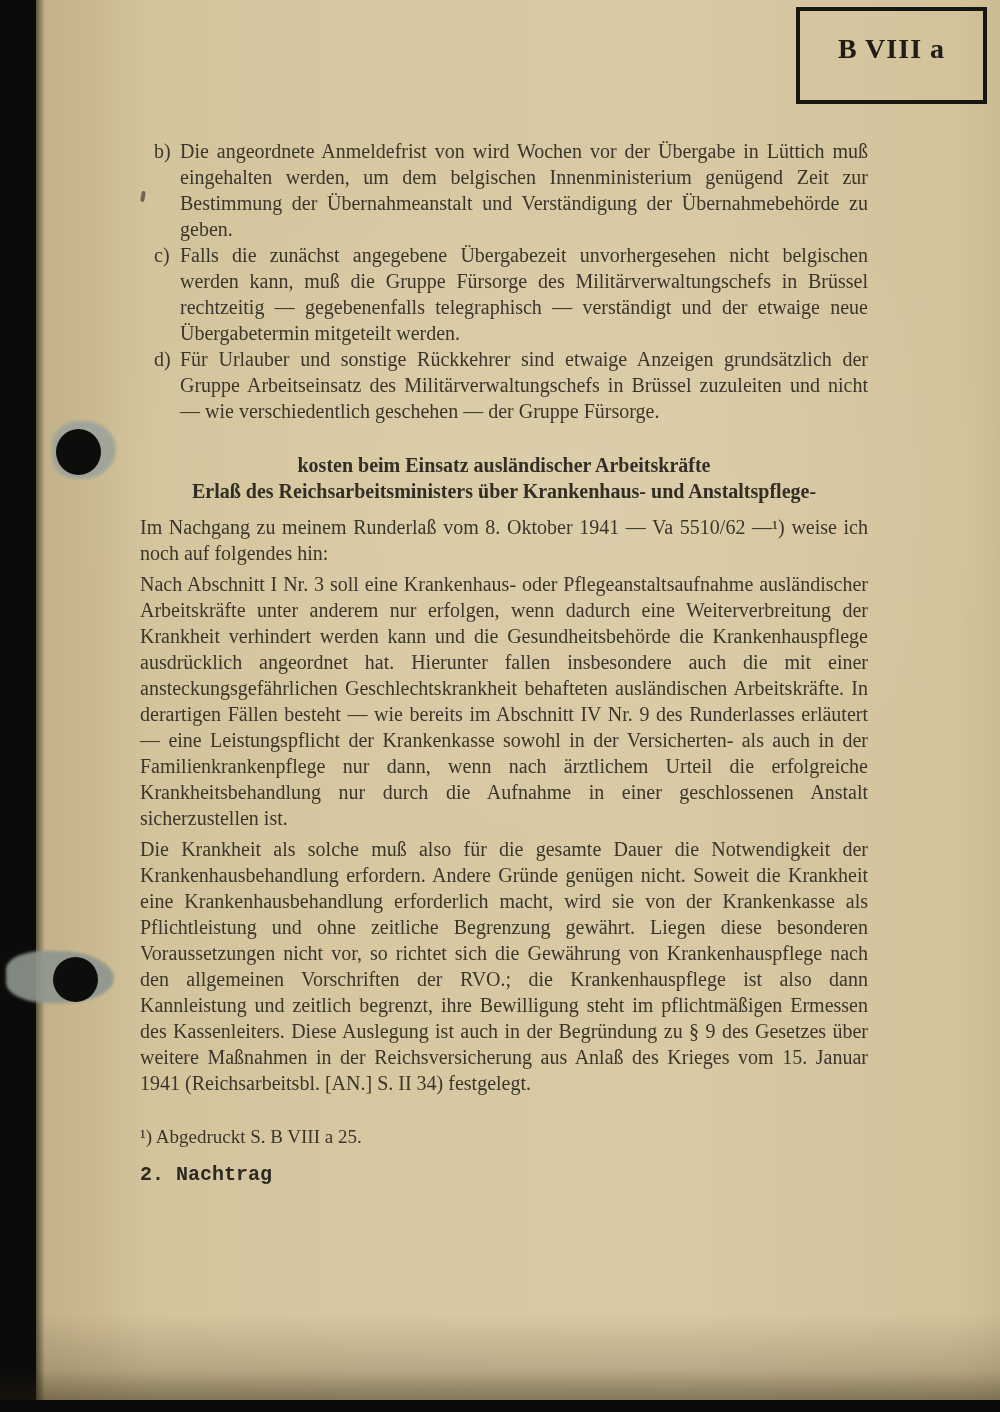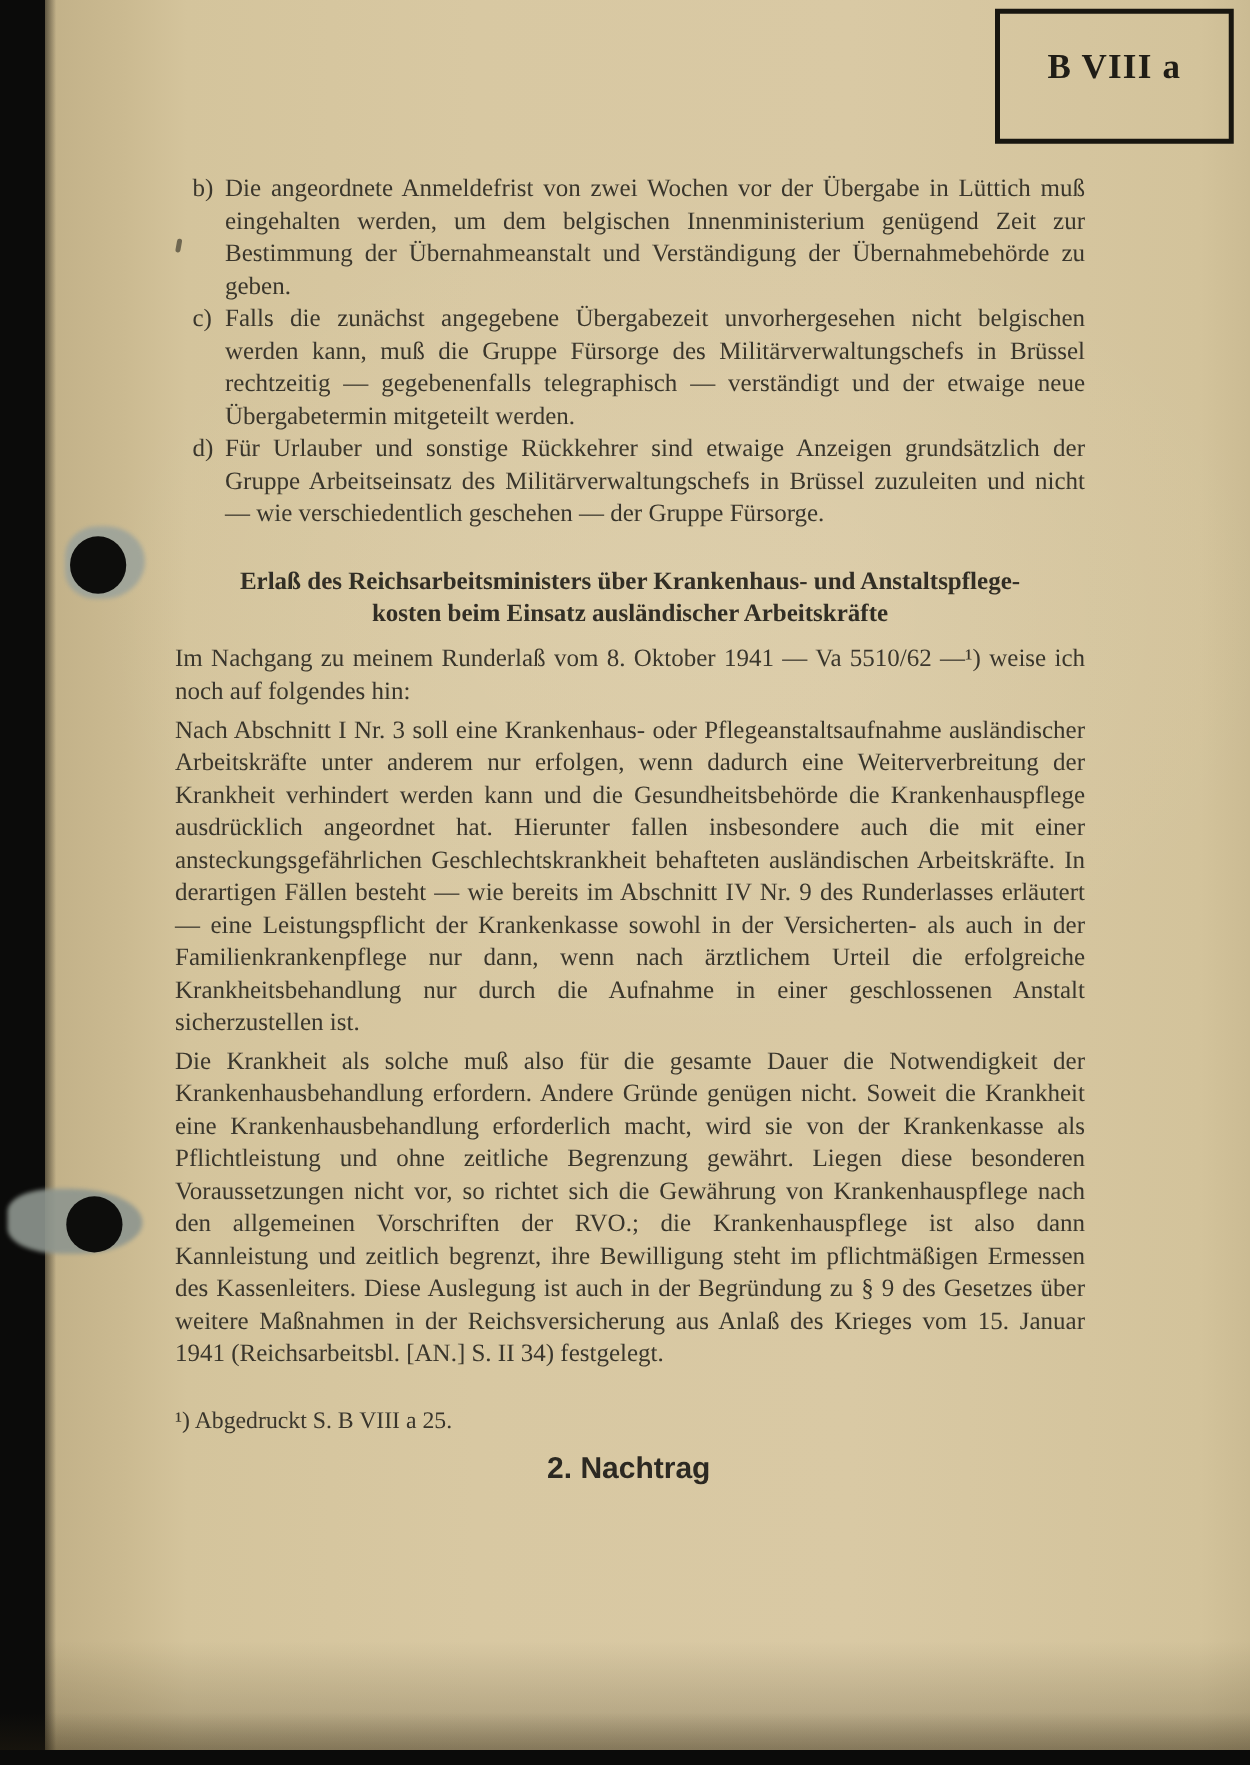--- a/index.html
+++ b/index.html
@@ -27,21 +27,21 @@
   .edge-bottom {
     position: absolute; left: 0; bottom: 0; width: 100%; height: 12px;
     background: #0b0b0a;
   }
   .edge-bottom-shade {
     position: absolute; left: 0; bottom: 12px; width: 100%; height: 30px;
     background: linear-gradient(180deg, rgba(50,40,20,0), rgba(50,40,20,0.30));
   }
   
   .class-box {
-    position: absolute; left: 796px; top: 7px; width: 191px; height: 108px;
+    position: absolute; left: 796px; top: 7px; width: 191px; height: 97px;
     border: 4px solid #181610; box-sizing: border-box;
     display: flex; align-items: center; justify-content: center;
   }
   .class-label {
     font-weight: bold; font-size: 28px; letter-spacing: 1px; color: #201d16;
     padding-bottom: 14px;
   }
   .page-number {
     position: absolute; top: 86px; left: 140px; width: 720px;
     text-align: center; font-size: 21px; letter-spacing: 2px; color: #35312a;
@@ -55,22 +55,22 @@
   .list-item { position: relative; padding-left: 40px; }
   .list-marker { position: absolute; left: 14px; top: 0; }
   .decree-title {
     margin-top: 28px; text-align: center; font-weight: bold; color: #322e25;
   }
   .decree-date { margin-top: 15px; text-align: center; }
   p.para { margin: 5px 0 0 0; }
   p.para-intro { margin-top: 10px; }
   .footnote { margin-top: 28px; font-size: 19px; text-align: left; }
   .nachtrag {
-    margin-top: 12px; text-align: center;
-    font-family: Liberation Sans, sans-serif; font-weight: bold; font-size: 24px;
+    margin-top: 12px; text-align: left;
+    font-family: Liberation Mono, monospace; font-weight: bold; font-size: 20px;
     color: #2c2922; padding-right: 2px;
   }
   
   .smudge-top {
     position: absolute; left: 52px; top: 421px; width: 64px; height: 58px;
     background: #9aa29b; border-radius: 46% 54% 58% 42%;
     opacity: 0.85; filter: blur(1.5px);
   }
   .hole-top {
     position: absolute; left: 56px; top: 429px; width: 45px; height: 46px;
@@ -103,35 +103,35 @@
   <div class="class-box">
     <span class="class-label">B VIII a</span>
   </div>
 
 
   <div class="content">
 
     <div class="list">
       <div class="list-item">
         <span class="list-marker">b)</span>
-        <span>Die angeordnete Anmeldefrist von zwei Wochen vor der Übergabe in Lüttich muß eingehalten werden, um dem belgischen Innenministerium genügend Zeit zur Bestimmung der Übernahmeanstalt und Verständigung der Übernahmebehörde zu geben.</span>
+        <span>Die angeordnete Anmeldefrist von wird Wochen vor der Übergabe in Lüttich muß eingehalten werden, um dem belgischen Innenministerium genügend Zeit zur Bestimmung der Übernahmeanstalt und Verständigung der Übernahmebehörde zu geben.</span>
       </div>
       <div class="list-item">
         <span class="list-marker">c)</span>
         <span>Falls die zunächst angegebene Übergabezeit unvorhergesehen nicht belgischen werden kann, muß die Gruppe Fürsorge des Militärverwaltungschefs in Brüssel rechtzeitig — gegebenenfalls telegraphisch — verständigt und der etwaige neue Übergabetermin mitgeteilt werden.</span>
       </div>
       <div class="list-item">
         <span class="list-marker">d)</span>
         <span>Für Urlauber und sonstige Rückkehrer sind etwaige Anzeigen grundsätzlich der Gruppe Arbeitseinsatz des Militärverwaltungschefs in Brüssel zuzuleiten und nicht — wie verschiedentlich geschehen — der Gruppe Fürsorge.</span>
       </div>
     </div>
 
     <div class="decree-title">
+      <div>kosten beim Einsatz ausländischer Arbeitskräfte</div>
       <div>Erlaß des Reichsarbeitsministers über Krankenhaus- und Anstaltspflege-</div>
-      <div>kosten beim Einsatz ausländischer Arbeitskräfte</div>
     </div>
 
 
     <p class="para para-intro">Im Nachgang zu meinem Runderlaß vom 8. Oktober 1941 — Va 5510/62 —¹) weise ich noch auf folgendes hin:</p>
     <p class="para">Nach Abschnitt I Nr. 3 soll eine Krankenhaus- oder Pflegeanstaltsaufnahme ausländischer Arbeitskräfte unter anderem nur erfolgen, wenn dadurch eine Weiterverbreitung der Krankheit verhindert werden kann und die Gesundheitsbehörde die Krankenhauspflege ausdrücklich angeordnet hat. Hierunter fallen insbesondere auch die mit einer ansteckungsgefährlichen Geschlechtskrankheit behafteten ausländischen Arbeitskräfte. In derartigen Fällen besteht — wie bereits im Abschnitt IV Nr. 9 des Runderlasses erläutert — eine Leistungspflicht der Krankenkasse sowohl in der Versicherten- als auch in der Familienkrankenpflege nur dann, wenn nach ärztlichem Urteil die erfolgreiche Krankheitsbehandlung nur durch die Aufnahme in einer geschlossenen Anstalt sicherzustellen ist.</p>
     <p class="para">Die Krankheit als solche muß also für die gesamte Dauer die Notwendigkeit der Krankenhausbehandlung erfordern. Andere Gründe genügen nicht. Soweit die Krankheit eine Krankenhausbehandlung erforderlich macht, wird sie von der Krankenkasse als Pflichtleistung und ohne zeitliche Begrenzung gewährt. Liegen diese besonderen Voraussetzungen nicht vor, so richtet sich die Gewährung von Krankenhauspflege nach den allgemeinen Vorschriften der RVO.; die Krankenhauspflege ist also dann Kannleistung und zeitlich begrenzt, ihre Bewilligung steht im pflichtmäßigen Ermessen des Kassenleiters. Diese Auslegung ist auch in der Begründung zu § 9 des Gesetzes über weitere Maßnahmen in der Reichsversicherung aus Anlaß des Krieges vom 15. Januar 1941 (Reichsarbeitsbl. [AN.] S. II 34) festgelegt.</p>
 
     <div class="footnote">¹) Abgedruckt S. B VIII a 25.</div>
 
     <div class="nachtrag">2. Nachtrag</div>

